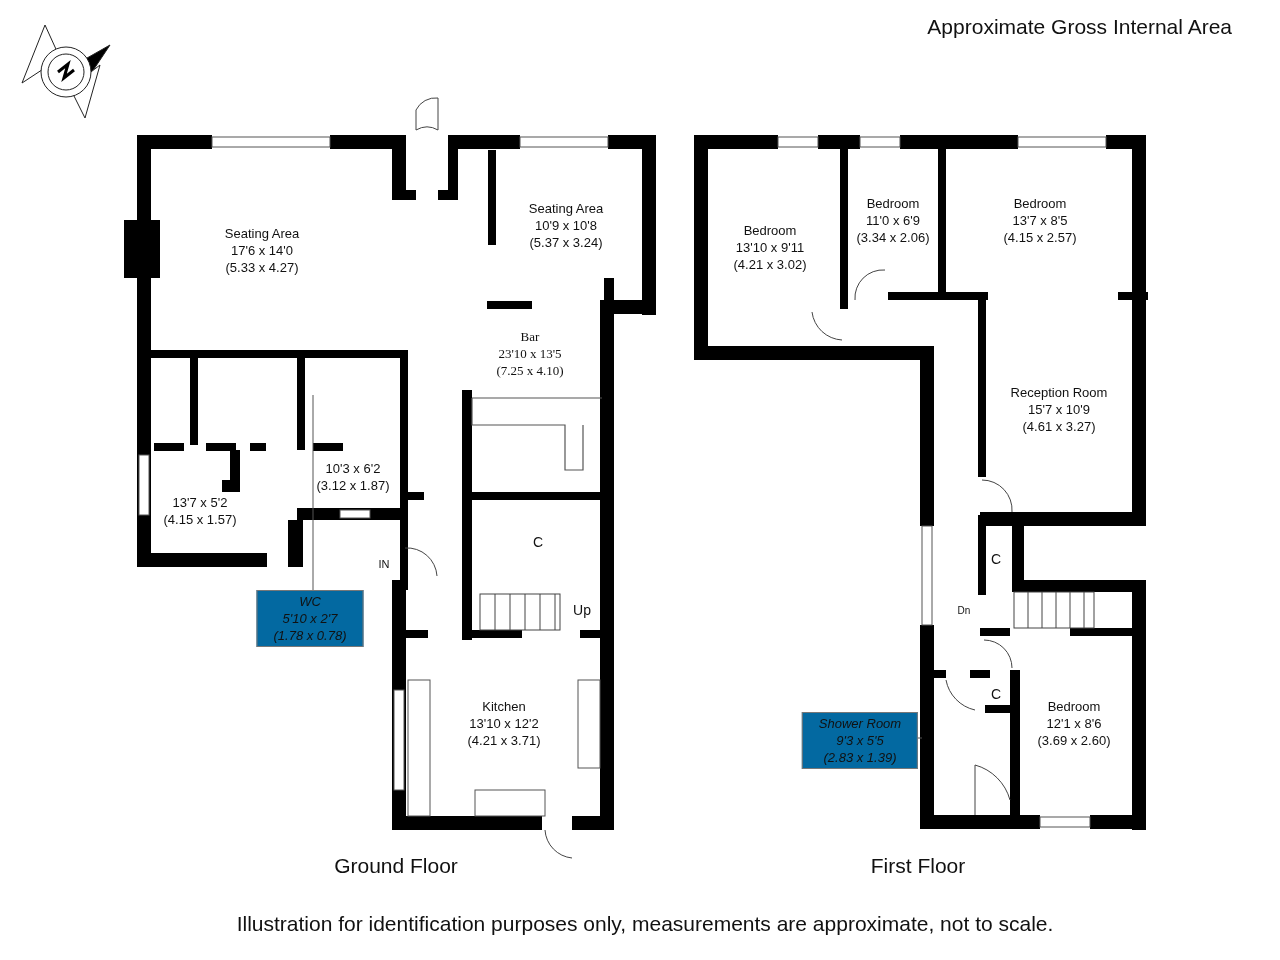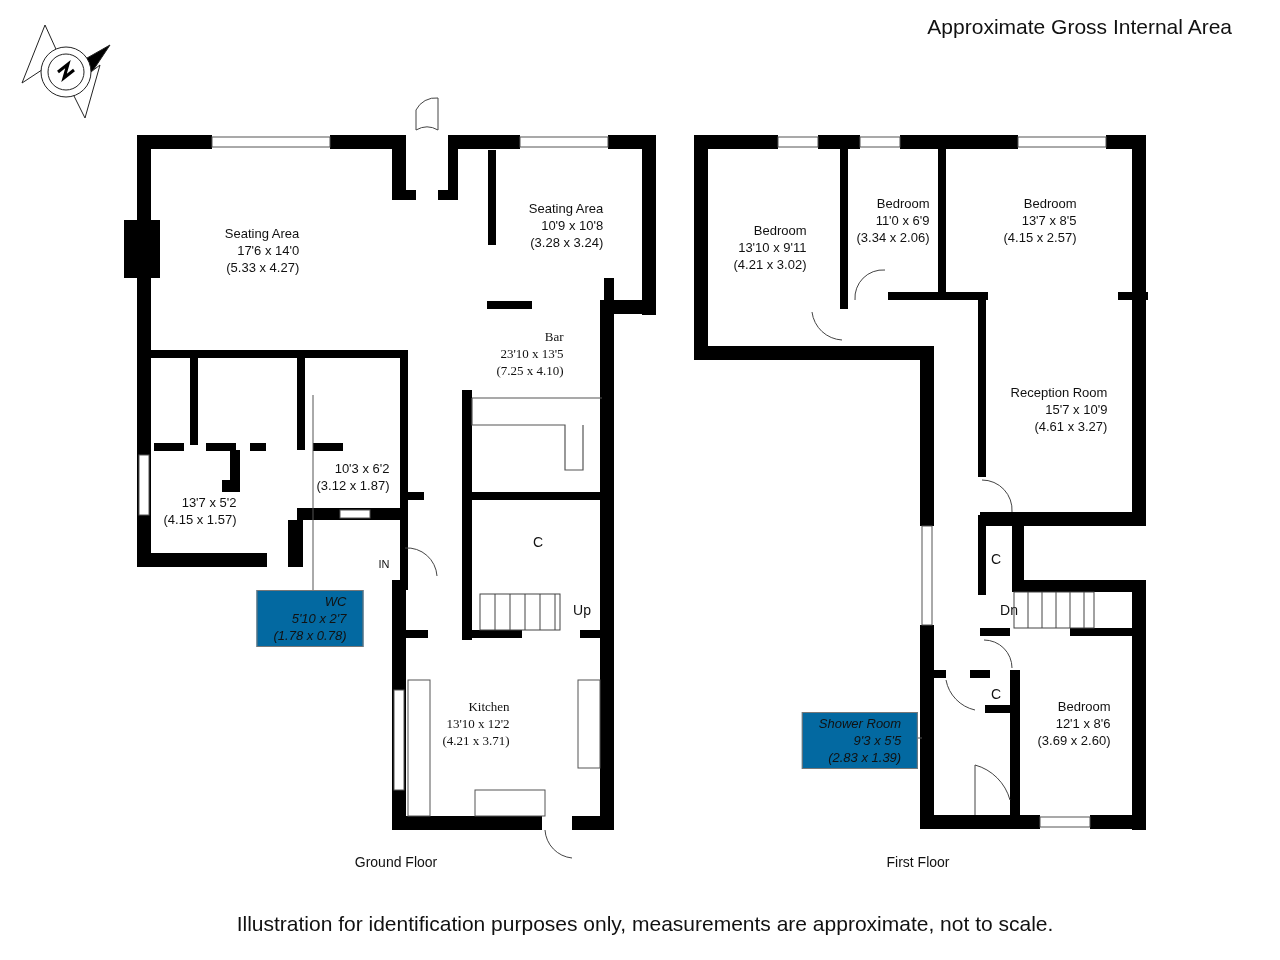--- a/index.html
+++ b/index.html
@@ -1,21 +1,21 @@
 <!DOCTYPE html>
 <html><head>
 <meta charset="utf-8">
 <style>
   html, body { margin:0; padding:0; background:#ffffff; }
   body { width:1280px; height:960px; position:relative; overflow:hidden; font-family:"Liberation Sans", sans-serif; color:#111; }
   .abs { position:absolute; }
   .title { right:48px; top:14px; font-size:21px; line-height:26px; }
-  .room-label { position:absolute; text-align:right; font-size:13px; line-height:17px; white-space:nowrap; transform:translateX(-50%); }
+  .room-label { position:absolute; text-align:center; font-size:13px; line-height:17px; white-space:nowrap; transform:translateX(-50%); }
   .boxed { border:1px solid #777; background:#0369a1; padding:2px 16px;font-style:italic; }
-  .floor-name { position:absolute; font-size:14px; transform:translateX(-50%); }
+  .floor-name { position:absolute; font-size:21px; transform:translateX(-50%); }
   .disclaimer { position:absolute; left:0; width:1290px; top:912px; text-align:center; font-size:21px; }
   svg { position:absolute; left:0; top:0; }
 </style>
 </head>
 <body>
 
 <div class="abs title">
   <div>Approximate Gross Internal Area</div>
 </div>
 
@@ -155,41 +155,41 @@
 </svg>
 
 <div class="room-label" style="left:262px; top:225px;">
   <div>Seating Area</div>
     <div>17'6 x 14'0</div>
     <div>(5.33 x 4.27)</div>
 </div>
 <div class="room-label" style="left:566px; top:200px;">
   <div>Seating Area</div>
     <div>10'9 x 10'8</div>
-    <div>(3.28 x 3.24)</div>
+    <div>(5.37 x 3.24)</div>
 </div>
 <div class="room-label" style="left:530px; top:328px;font-family:Liberation Serif, serif;">
   <div>Bar</div>
     <div>23'10 x 13'5</div>
     <div>(7.25 x 4.10)</div>
 </div>
 <div class="room-label" style="left:200px; top:460px;margin-top:34px;">
   <div>13'7 x 5'2</div>
     <div>(4.15 x 1.57)</div>
 </div>
 <div class="room-label" style="left:353px; top:460px;">
   <div>10'3 x 6'2</div>
     <div>(3.12 x 1.87)</div>
 </div>
 <div class="room-label boxed" style="left:310px; top:590px;">
   <div>WC</div>
     <div>5'10 x 2'7</div>
     <div>(1.78 x 0.78)</div>
 </div>
-<div class="room-label" style="left:476px; top:698px;font-family:Liberation Serif, serif;">
+<div class="room-label" style="left:504px; top:698px;">
   <div>Kitchen</div>
     <div>13'10 x 12'2</div>
     <div>(4.21 x 3.71)</div>
 </div>
 <div class="room-label" style="left:538px; top:534px; font-size:14px;">C</div>
 <div class="room-label" style="left:568px; top:602px; font-size:14px;padding-left:28px;">Up</div>
 <div class="room-label" style="left:384px; top:556px; font-size:11px;">IN</div>
 
 <div class="room-label" style="left:770px; top:222px;">
   <div>Bedroom</div>
@@ -216,18 +216,18 @@
     <div>12'1 x 8'6</div>
     <div>(3.69 x 2.60)</div>
 </div>
 <div class="room-label boxed" style="left:860px; top:712px;">
   <div>Shower Room</div>
     <div>9'3 x 5'5</div>
     <div>(2.83 x 1.39)</div>
 </div>
 <div class="room-label" style="left:996px; top:551px; font-size:14px;">C</div>
 <div class="room-label" style="left:996px; top:686px; font-size:14px;">C</div>
-<div class="room-label" style="left:1009px; top:602px; font-size:14px;">Dn</div>
+<div class="room-label" style="left:964px; top:602px; font-size:10px;">Dn</div>
 
 <div class="floor-name" style="left:396px; top:854px;">Ground Floor</div>
 <div class="floor-name" style="left:918px; top:854px;">First Floor</div>
 
 <div class="disclaimer">Illustration for identification purposes only, measurements are approximate, not to scale.</div>
 
 </body></html>

